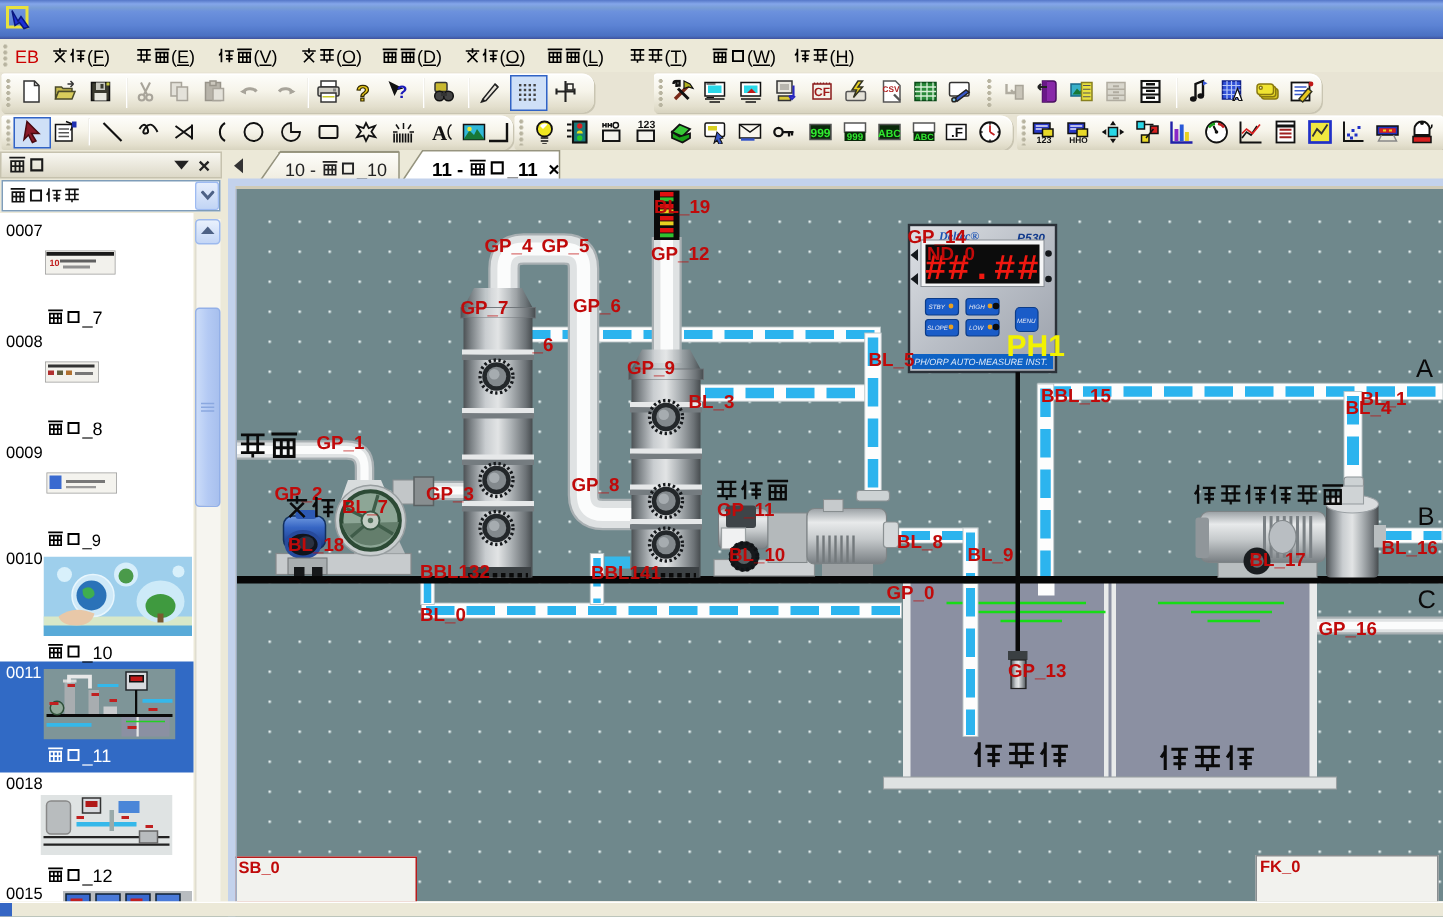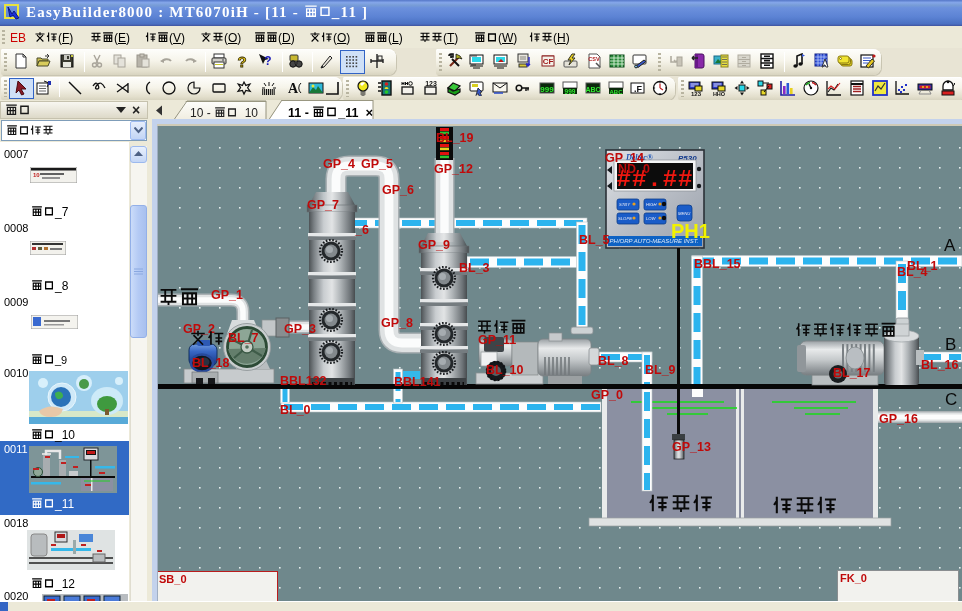--- a/index.html
+++ b/index.html
@@ -39,25 +39,20 @@
           <path d="M4 6 H28 M4 15 H28 M4 24 H28 M11 6 V24 M21 6 V24 M16 24 V29"></path>
         </g>
       </symbol>
 </defs>
   </svg>
 <div class="ab" style="left:0;top:0;width:962px;height:26px;background:linear-gradient(180deg,#5577c8 0%,#84a6ea 10%,#789dd6 20%,#6c91dd 30%,#5c83d4 65%,#4a70c2 92%,#40539e 100%)">
 <svg class="ab" style="left:4px;top:4px" width="18" height="18" viewBox="0 0 18 18">
 <rect x="1" y="1" width="13" height="13" fill="none" stroke="#e8e23e" stroke-width="2"></rect>
 <path d="M4 3 L8 10 L10 7 L15 14 L12 15 L9 11 L6 13 Z" fill="#1b2fd8" stroke="#0a1880" stroke-width="1"></path>
 </svg>
-<div class="ab" style="left:26px;top:4px;font-family:'Liberation Serif',serif;font-weight:700;font-size:15px;letter-spacing:1.2px;color:#fff">EasyBuilder8000 : MT6070iH - [11 - <svg class="z" width="14" height="14" viewBox="0 0 32 32" style="color:#fff">
-        <use href="#k1"></use>
-      </svg><svg class="z" width="14" height="14" viewBox="0 0 32 32" style="color:#fff">
-        <use href="#k2"></use>
-      </svg>_11 ]</div>
   </div>
 <div class="ab" style="left:0;top:26px;width:962px;height:22px;background:#ece9d8">
     <div class="grip" style="left:2px;top:3px;height:16px"></div>
     <div class="mi" style="left:10px;color:#cc0000;font-weight:400">EB</div>
     <div class="mi" style="left:34px"><svg class="z" width="12" height="12" viewBox="0 0 32 32">
         <use href="#k4"></use>
       </svg><svg class="z" width="12" height="12" viewBox="0 0 32 32">
         <use href="#k3"></use>
       </svg>(<span style="text-decoration:underline">F</span>)</div>
     <div class="mi" style="left:90px"><svg class="z" width="12" height="12" viewBox="0 0 32 32">
@@ -561,21 +556,21 @@
         <use href="#k1"></use>
       </svg><svg class="z" width="12" height="12" viewBox="0 0 32 32" style="color:#fff">
         <use href="#k2"></use>
       </svg>_11</div>
     <div class="ab" style="left:4px;top:517px;font-size:11px;color:#000">0018</div>
     <div class="ab" style="left:31px;top:577px;font-size:12px;color:#000"><svg class="z" width="12" height="12" viewBox="0 0 32 32" style="color:#000">
         <use href="#k1"></use>
       </svg><svg class="z" width="12" height="12" viewBox="0 0 32 32" style="color:#000">
         <use href="#k2"></use>
       </svg>_12</div>
-    <div class="ab" style="left:4px;top:590px;font-size:11px;color:#000">0020</div>
+    <div class="ab" style="left:4px;top:590px;font-size:11px;color:#000">0015</div>
     <svg class="ab" style="left:30px;top:167px" width="47" height="16" viewBox="0 0 47 16">
       <rect width="47" height="16" fill="#f2f1ec" stroke="#999" stroke-width="1"></rect>
       <rect x="1" y="1" width="45" height="2.5" fill="#1a1a1a"></rect>
       <text x="3" y="10" font-size="6" fill="#c02020" font-weight="bold">10</text>
       <rect x="10" y="6" width="24" height="2" fill="#606060"></rect>
       <rect x="12" y="10" width="18" height="2" fill="#909090"></rect>
     </svg>
     <svg class="ab" style="left:30px;top:241px" width="36" height="14" viewBox="0 0 36 14">
       <rect width="36" height="14" fill="#f2f1ec" stroke="#999"></rect>
       <rect x="2" y="2" width="31" height="2" fill="#333"></rect>
@@ -954,21 +949,21 @@
     <rect x="440" y="147.6" width="9" height="2.6" fill="#e8d020"></rect>
     <rect x="440" y="152" width="9" height="3" fill="#e01010"></rect>
     <rect x="440" y="155.6" width="9" height="2.6" fill="#30c030"></rect>
   </svg>
 <div class="ab" style="left:0;top:0;width:962px;height:464px;pointer-events:none">
     <div class="rl" style="left:436px;top:132px">BL_19</div>
     <div class="rl" style="left:434px;top:163px">GP_12</div>
     <div class="rl" style="left:323px;top:158px">GP_4</div>
     <div class="rl" style="left:361px;top:158px">GP_5</div>
     <div class="rl" style="left:307px;top:199px">GP_7</div>
-    <div class="rl" style="left:382px;top:184px">GP_6</div>
+    <div class="rl" style="left:382px;top:198px">GP_6</div>
     <div class="rl" style="left:418px;top:239px">GP_9</div>
     <div class="rl" style="left:355px;top:224px">_6</div>
     <div class="rl" style="left:605px;top:152px">GP_14</div>
     <div class="rl" style="left:618px;top:163px">ND_0</div>
     <div class="rl" style="left:211px;top:289px">GP_1</div>
     <div class="rl" style="left:183px;top:323px">GP_2</div>
     <div class="rl" style="left:284px;top:323px">GP_3</div>
     <div class="rl" style="left:228px;top:332px">BL_7</div>
     <div class="rl" style="left:192px;top:357px">BL_18</div>
     <div class="rl" style="left:381px;top:317px">GP_8</div>

